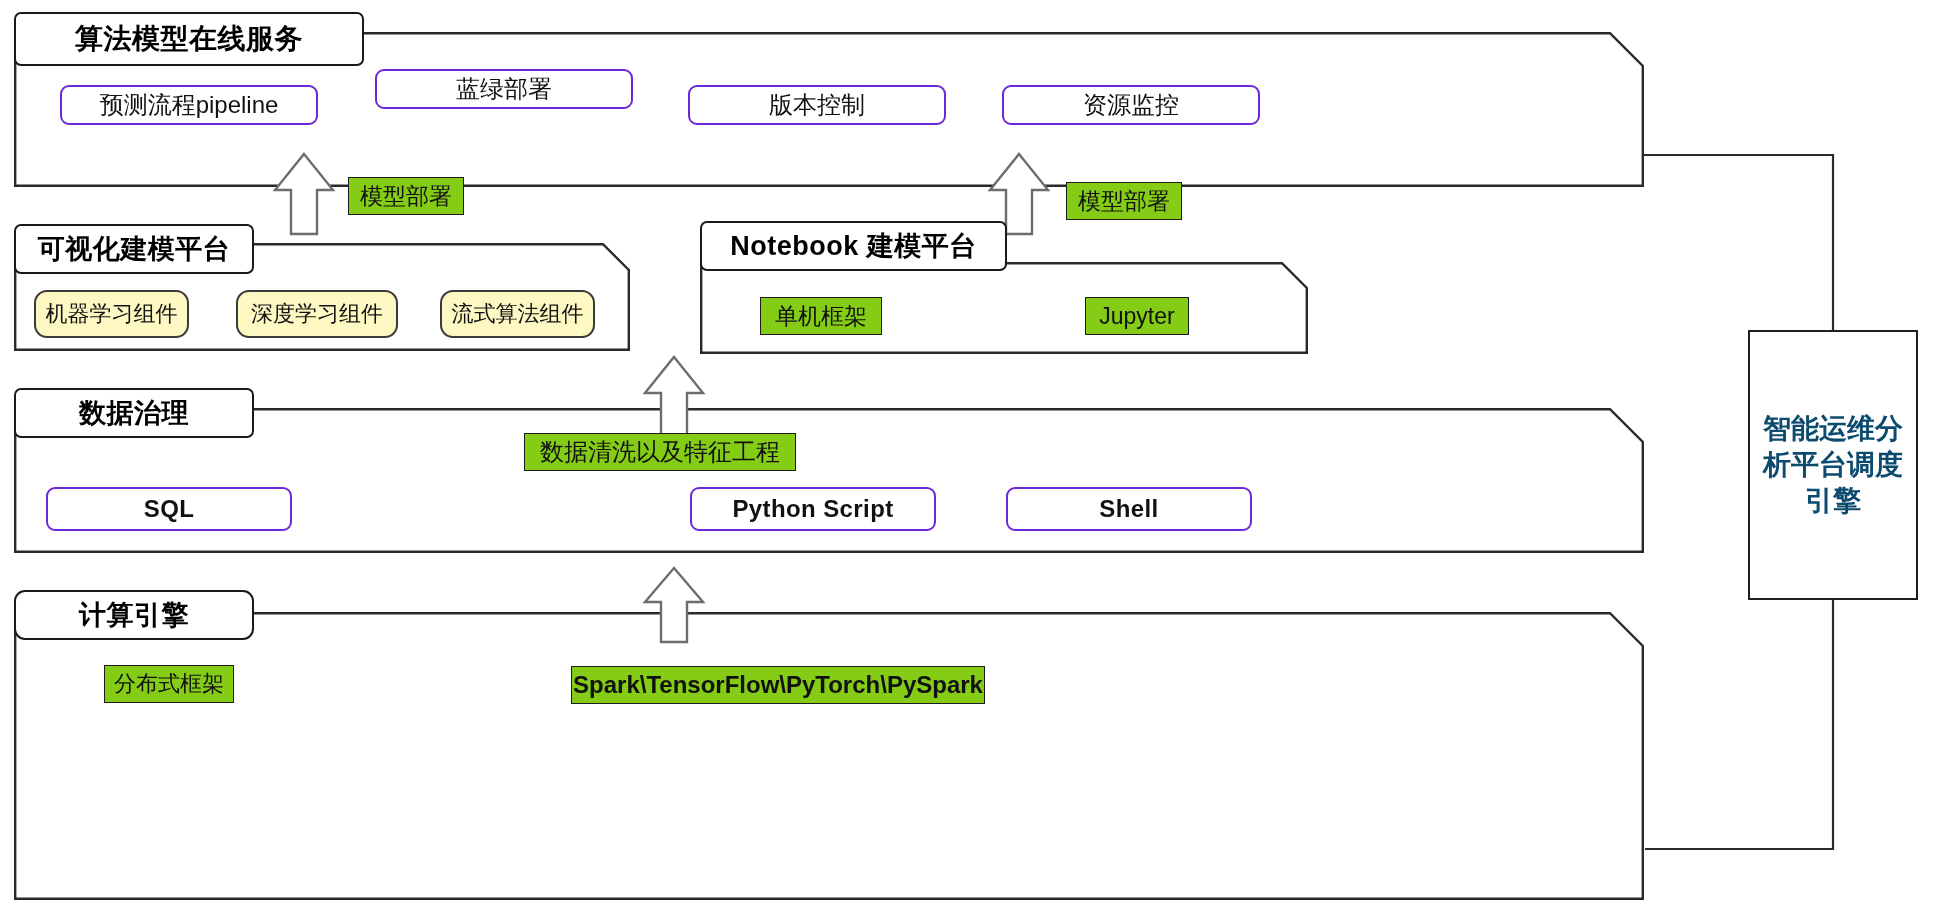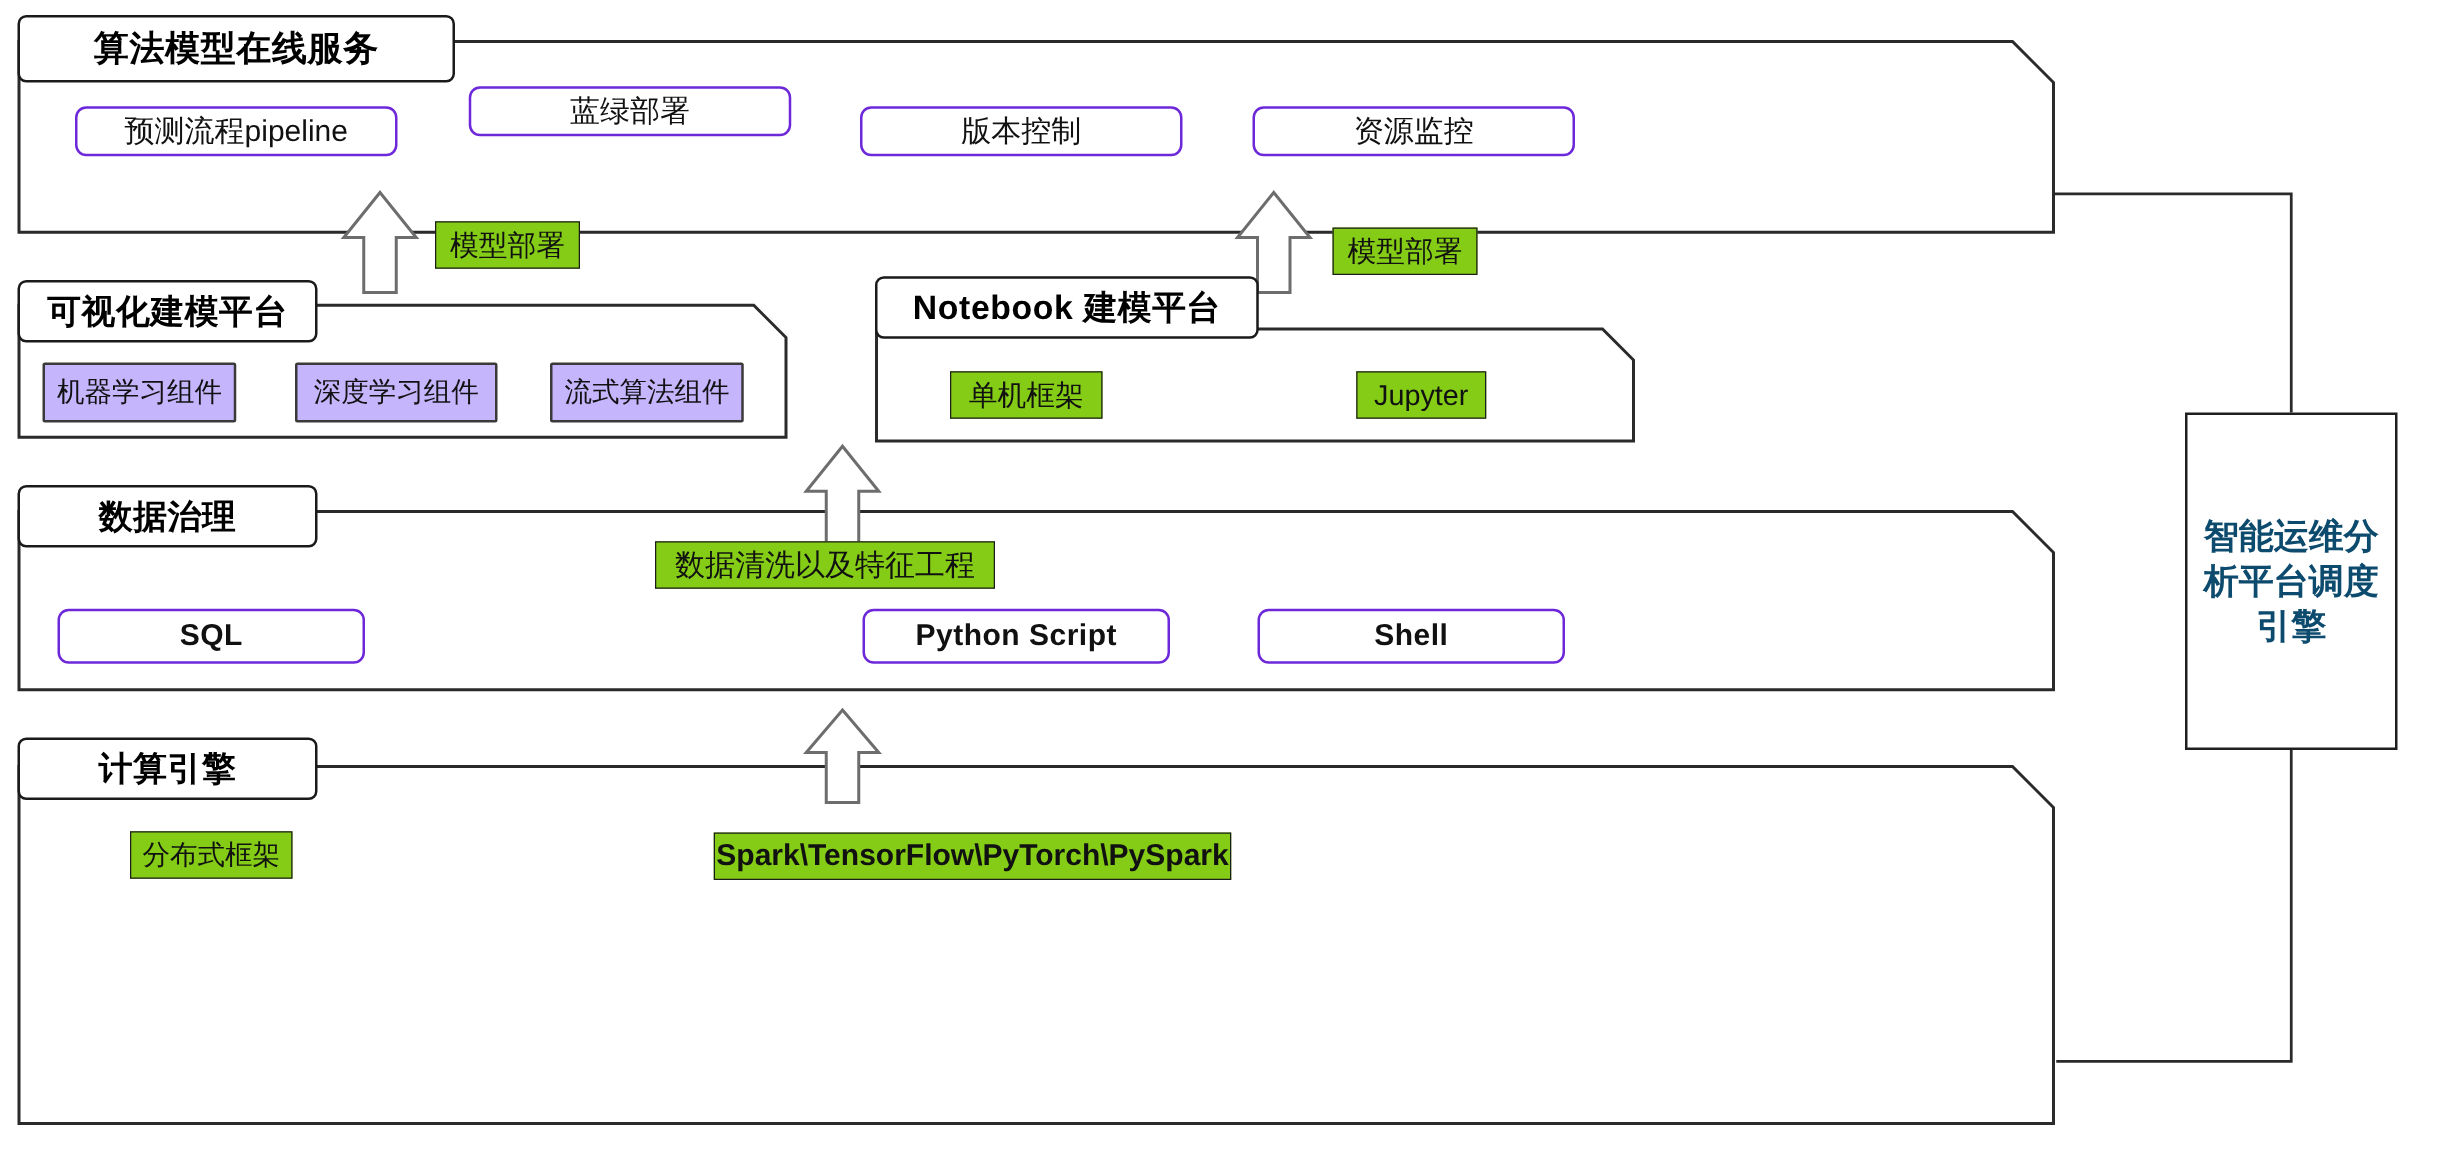--- a/index.html
+++ b/index.html
@@ -66,23 +66,23 @@
     white-space:nowrap;
     z-index:4;
   }
   .pill.thin{font-weight:normal;}
   .pill.bold{font-weight:bold;letter-spacing:.4px;}
 
   
   .chip{
     position:absolute;
     box-sizing:border-box;
-    background:#c4b5fd;
+    background:#fef9c3;
     border:2px solid #3a3a3a;
-    border-radius:2px;
+    border-radius:13px;
     display:flex;
     align-items:center;
     justify-content:center;
     white-space:nowrap;
     z-index:4;
   }
 
   
   .tbox{
     position:absolute;
@@ -261,21 +261,21 @@
     <svg width="62" height="78" viewBox="0 0 62 78">
       <path d="M 31 2 L 60 36 L 44 36 L 44 76 L 18 76 L 18 36 L 2 36 Z"></path>
     </svg>
   </div>
 
   <div class="panel" style="left:14px;top:612px;width:1630px;height:288px;">
     <svg class="panel-outline" viewBox="0 0 1630 288" preserveAspectRatio="none">
       <path d="M 1.2 1.2 L 1596 1.2 L 1628.8 34 L 1628.8 286.8 L 1.2 286.8 Z" vector-effect="non-scaling-stroke"></path>
     </svg>
   </div>
-  <div class="tab" style="left:14px;top:590px;width:240px;height:50px;font-size:27px;">
+  <div class="tab" style="left:14px;top:590px;width:240px;height:50px;font-size:27px;border-radius:11px;">
     <span>计算引擎</span>
   </div>
 
   <div class="tbox" style="left:104px;top:665px;width:130px;height:38px;font-size:22px;">
     <span>分布式框架</span>
   </div>
   <div class="tbox bold" style="left:571px;top:666px;width:414px;height:38px;font-size:24px;">
     <span>Spark\TensorFlow\PyTorch\PySpark</span>
   </div>
 

